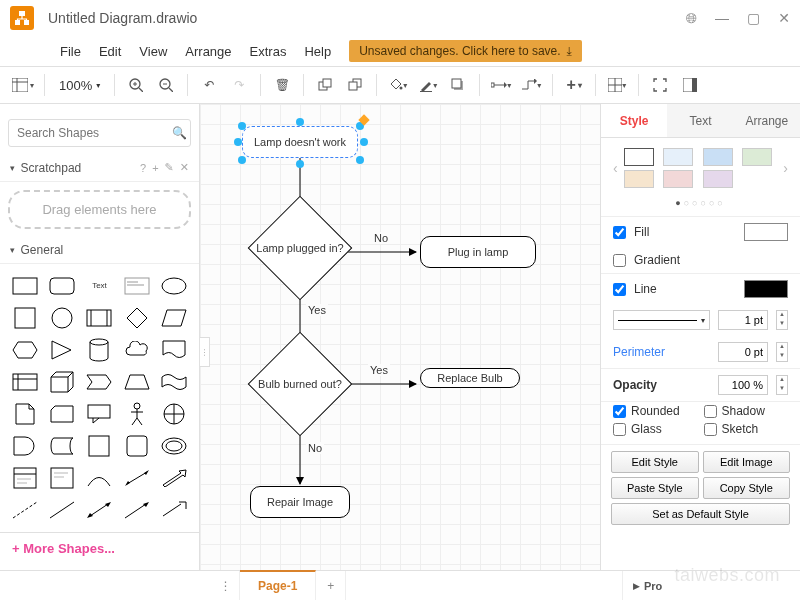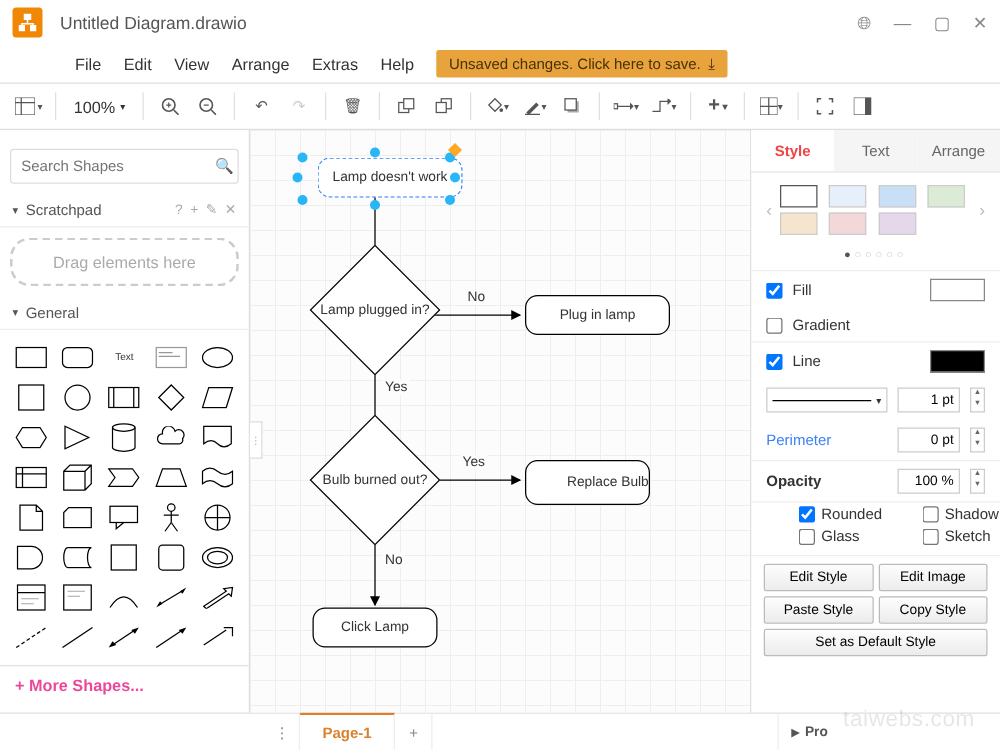--- a/index.html
+++ b/index.html
@@ -24,21 +24,21 @@
 .panel-header .spacer { flex: 1; }
 .panel-header .hdr-icon { color: #aaa; cursor: pointer; font-size: 11px; }
 .scratchpad { margin: 8px; border: 2px dashed #ccc; border-radius: 16px; padding: 10px; text-align: center; color: #aaa; font-size: 13px; }
 .shapes-grid { padding: 8px; display: grid; grid-template-columns: repeat(5, 1fr); gap: 4px; overflow: hidden; }
 .shape-cell { height: 28px; display: flex; align-items: center; justify-content: center; }
 .more-shapes { padding: 8px 12px; color: #ec4899; font-weight: 600; font-size: 13px; border-top: 1px solid #e0e0e0; cursor: pointer; }
 .canvas-area { flex: 1; position: relative; background-color: #fcfcfc; background-image: linear-gradient(#eee 1px, transparent 1px), linear-gradient(90deg, #eee 1px, transparent 1px); background-size: 20px 20px; overflow: hidden; }
 .collapse-handle { position: absolute; left: 0; top: 50%; width: 10px; height: 30px; background: #fff; border: 1px solid #ddd; border-left: none; display: flex; align-items: center; justify-content: center; color: #aaa; font-size: 8px; }
 .node { position: absolute; background: #fff; border: 1px solid #000; font-size: 11px; display: flex; align-items: center; justify-content: center; text-align: center; }
 .node.rounded { border-radius: 10px; }
-.node.selected { border: 1.5px dashed #3b82f6; margin-left: 12px; }
+.node.selected { border: 1.5px dashed #3b82f6; }
 .sel-handle { position: absolute; width: 8px; height: 8px; background: #29b6f6; border-radius: 50%; }
 .rot-handle { position: absolute; width: 8px; height: 8px; background: #ffa726; transform: rotate(45deg); }
 .diamond { position: absolute; }
 .diamond .shape { width: 100%; height: 100%; border: 1px solid #000; background: #fff; transform: rotate(45deg); }
 .diamond .label { position: absolute; inset: 0; display: flex; align-items: center; justify-content: center; font-size: 11px; text-align: center; }
 .edge-label { position: absolute; font-size: 11px; background: #fcfcfc; padding: 0 2px; }
 svg.edges { position: absolute; inset: 0; width: 100%; height: 100%; pointer-events: none; }
 .right-panel { width: 200px; border-left: 1px solid #e0e0e0; display: flex; flex-direction: column; }
 .rp-tabs { display: flex; height: 34px; border-bottom: 1px solid #e0e0e0; }
 .rp-tab { flex: 1; display: flex; align-items: center; justify-content: center; font-size: 12px; color: #666; cursor: pointer; background: #f5f5f5; }
@@ -54,21 +54,21 @@
 .color-box { width: 44px; height: 18px; border: 1px solid #888; cursor: pointer; }
 .num-input { width: 50px; height: 20px; border: 1px solid #ccc; font-size: 11px; text-align: right; padding: 0 4px; }
 .stepper { width: 12px; height: 20px; border: 1px solid #ccc; display: flex; flex-direction: column; }
 .stepper div { flex: 1; font-size: 6px; text-align: center; color: #666; cursor: pointer; }
 .line-style { flex: 1; height: 20px; border: 1px solid #ccc; display: flex; align-items: center; padding: 0 4px; }
 .line-style .line { flex: 1; height: 1px; background: #000; }
 .btn-grid { padding: 6px 10px; display: grid; grid-template-columns: 1fr 1fr; gap: 4px; }
 .btn-grid button { height: 22px; font-size: 11px; border: 1px solid #bbb; background: linear-gradient(#fdfdfd,#ececec); border-radius: 2px; cursor: pointer; }
 .btn-full { grid-column: 1 / -1; }
 .check-grid { padding: 2px 12px 8px; display: grid; grid-template-columns: 1fr 1fr; gap: 4px 6px; border-bottom: 1px solid #eee; font-size: 12px; }
-.check-grid label { display: flex; align-items: center; gap: 5px; margin-left: 26px; }
+.check-grid label { display: flex; align-items: center; gap: 5px; }
 .divider { border-top: 1px solid #eee; }
 .bottom-bar { height: 30px; border-top: 1px solid #e0e0e0; display: flex; align-items: stretch; }
 .bottom-bar .pages-menu { width: 28px; display:flex; align-items:center; justify-content:center; color:#888; border-right: 1px solid #eee; margin-left: 212px; cursor:pointer; }
 .bottom-bar .page-tab { padding: 0 18px; display:flex; align-items:center; color: #d9822b; font-weight: 600; font-size: 12px; border-right: 1px solid #eee; cursor: pointer; background: #fff; border-top: 2px solid #d9822b; margin-top: -1px;}
 .bottom-bar .add-page { width: 30px; display:flex; align-items:center; justify-content:center; color:#888; cursor:pointer; border-right: 1px solid #eee;}
 .bottom-bar .spacer { flex: 1; }
 .watermark { position: absolute; right: 20px; bottom: 14px; font-size: 18px; color: rgba(0,0,0,0.10); font-weight: 500; pointer-events: none; letter-spacing: 0.5px; }
 .bottom-bar .props { padding: 0 10px; display:flex; align-items:center; font-size:11px; color:#555; border-left:1px solid #eee; width: 178px;}
 </style>
 </head>
@@ -499,26 +499,26 @@
     <div class="node rounded" style="left:220px; top:132px; width:116px; height:32px;">
         <span>Plug in lamp</span>
       </div>
     <div class="edge-label" style="left:106px; top:200px;">Yes</div>
 
     <div class="diamond" style="left:63px; top:243px; width:74px; height:74px;">
         <div class="shape"></div>
         <div class="label" style="left:-20px;right:-20px;">Bulb burned out?</div>
       </div>
     <div class="edge-label" style="left:168px; top:260px;">Yes</div>
-    <div class="node rounded" style="left:220px; top:264px; width:100px; height:36px;justify-content:flex-end;">
+    <div class="node rounded" style="left:220px; top:264px; width:100px; height:20px;">
         <span>Replace Bulb</span>
       </div>
     <div class="edge-label" style="left:106px; top:338px;">No</div>
     <div class="node rounded" style="left:50px; top:382px; width:100px; height:32px;">
-        <span>Click Lamp</span>
+        <span>Repair Image</span>
       </div>
   </div>
 
   <div class="right-panel">
     <div class="rp-tabs">
       <div class="rp-tab active">Style</div>
       <div class="rp-tab">Text</div>
       <div class="rp-tab">Arrange</div>
     </div>
     <div class="swatch-row">

